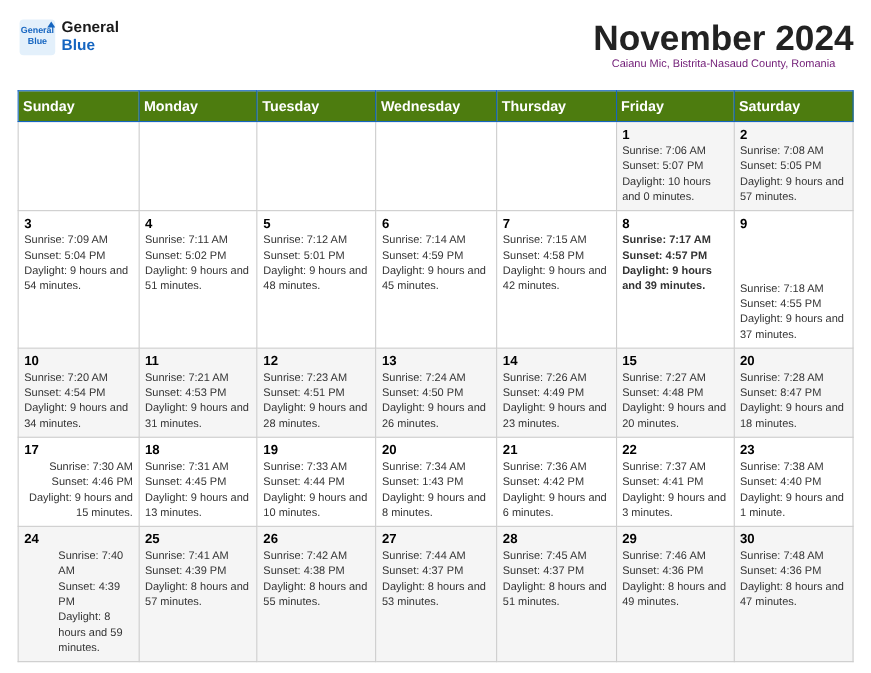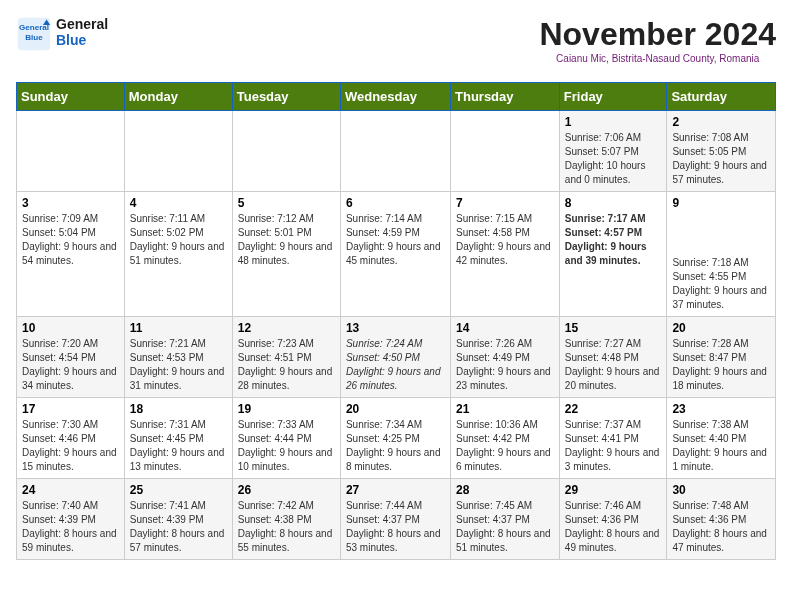--- a/index.html
+++ b/index.html
@@ -194,21 +194,21 @@
 Daylight: 9 hours and 31 minutes.</div>
         </td>
         <td>
           <span class="day-number">12</span>
           <div class="day-info" style="white-space: pre-line;">Sunrise: 7:23 AM
 Sunset: 4:51 PM
 Daylight: 9 hours and 28 minutes.</div>
         </td>
         <td>
           <span class="day-number">13</span>
-          <div class="day-info" style="white-space: pre-line; font-style: italic;">Sunrise: 7:24 AM
+          <div class="day-info" style="white-space: pre-line;">Sunrise: 7:24 AM
 Sunset: 4:50 PM
 Daylight: 9 hours and 26 minutes.</div>
         </td>
         <td>
           <span class="day-number">14</span>
           <div class="day-info" style="white-space: pre-line;">Sunrise: 7:26 AM
 Sunset: 4:49 PM
 Daylight: 9 hours and 23 minutes.</div>
         </td>
         <td>
@@ -220,65 +220,65 @@
         <td>
           <span class="day-number">20</span>
           <div class="day-info" style="white-space: pre-line;">Sunrise: 7:28 AM
 Sunset: 8:47 PM
 Daylight: 9 hours and 18 minutes.</div>
         </td>
       </tr>
       <tr>
         <td>
           <span class="day-number">17</span>
-          <div class="day-info" style="white-space: pre-line;">Sunrise: 7:30 AM
+          <div class="day-info" style="white-space: pre-line; text-align: right;">Sunrise: 7:30 AM
 Sunset: 4:46 PM
 Daylight: 9 hours and 15 minutes.</div>
         </td>
         <td>
           <span class="day-number">18</span>
           <div class="day-info" style="white-space: pre-line;">Sunrise: 7:31 AM
 Sunset: 4:45 PM
 Daylight: 9 hours and 13 minutes.</div>
         </td>
         <td>
           <span class="day-number">19</span>
           <div class="day-info" style="white-space: pre-line;">Sunrise: 7:33 AM
 Sunset: 4:44 PM
 Daylight: 9 hours and 10 minutes.</div>
         </td>
         <td>
           <span class="day-number">20</span>
           <div class="day-info" style="white-space: pre-line;">Sunrise: 7:34 AM
-Sunset: 4:25 PM
+Sunset: 1:43 PM
 Daylight: 9 hours and 8 minutes.</div>
         </td>
         <td>
           <span class="day-number">21</span>
-          <div class="day-info" style="white-space: pre-line;">Sunrise: 10:36 AM
+          <div class="day-info" style="white-space: pre-line;">Sunrise: 7:36 AM
 Sunset: 4:42 PM
 Daylight: 9 hours and 6 minutes.</div>
         </td>
         <td>
           <span class="day-number">22</span>
           <div class="day-info" style="white-space: pre-line;">Sunrise: 7:37 AM
 Sunset: 4:41 PM
 Daylight: 9 hours and 3 minutes.</div>
         </td>
         <td>
           <span class="day-number">23</span>
           <div class="day-info" style="white-space: pre-line;">Sunrise: 7:38 AM
 Sunset: 4:40 PM
 Daylight: 9 hours and 1 minute.</div>
         </td>
       </tr>
       <tr>
         <td>
           <span class="day-number">24</span>
-          <div class="day-info" style="white-space: pre-line;">Sunrise: 7:40 AM
+          <div class="day-info" style="white-space: pre-line; margin-left: 31px;">Sunrise: 7:40 AM
 Sunset: 4:39 PM
 Daylight: 8 hours and 59 minutes.</div>
         </td>
         <td>
           <span class="day-number">25</span>
           <div class="day-info" style="white-space: pre-line;">Sunrise: 7:41 AM
 Sunset: 4:39 PM
 Daylight: 8 hours and 57 minutes.</div>
         </td>
         <td>

